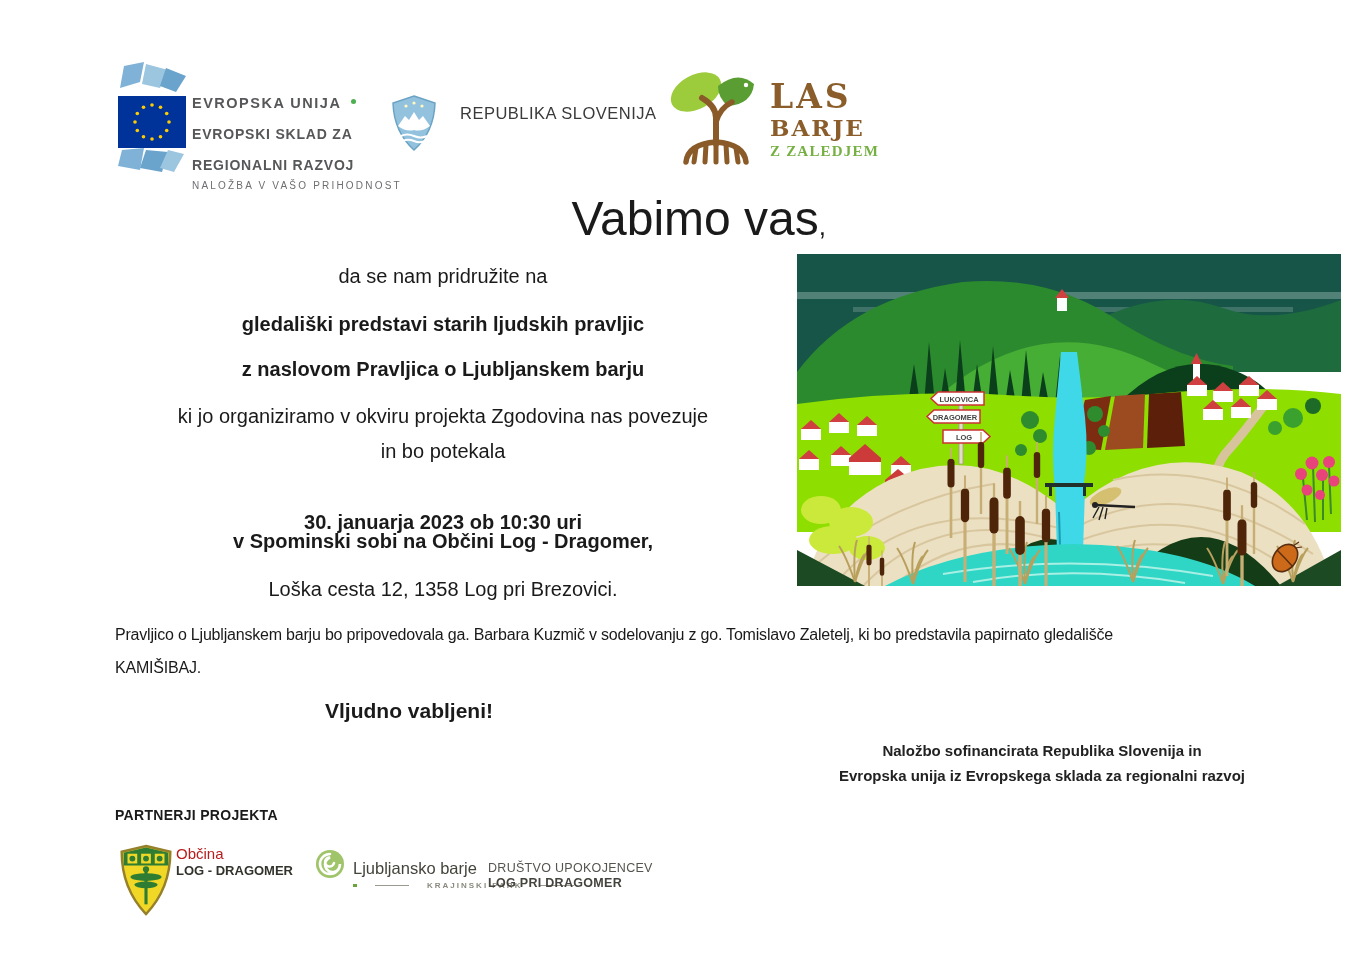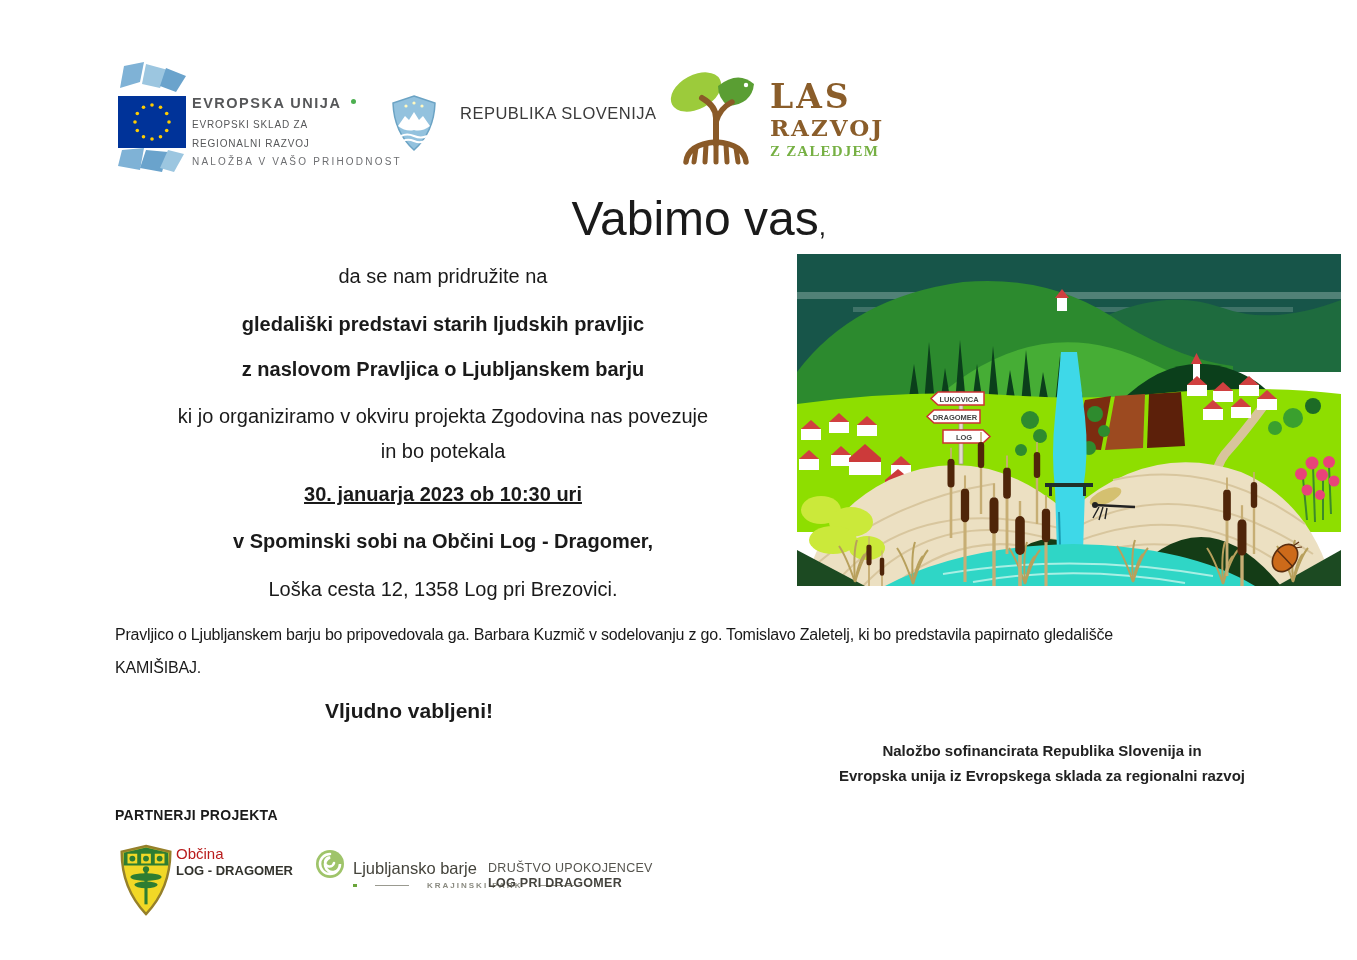--- a/index.html
+++ b/index.html
@@ -3,33 +3,33 @@
 <meta charset="utf-8">
 <style>
   html,body{margin:0;padding:0;background:#888;}
   .page{position:relative;width:1357px;height:960px;background:#fff;margin:0 auto;
         font-family:"Liberation Sans",sans-serif;color:#1a1a1a;overflow:hidden;}
   .abs{position:absolute;}
   
   .eu-text{position:absolute;left:192px;top:95px;}
   .eu-title{font-size:14.5px;font-weight:bold;letter-spacing:1.5px;color:#565759;white-space:nowrap;}
   .green-dot{display:inline-block;width:5px;height:5px;border-radius:50%;background:#4caf50;margin-left:10px;vertical-align:4px;}
-  .eu-sub{font-size:10px;font-weight:normal;letter-spacing:.8px;color:#565759;margin-top:8px;white-space:nowrap;}
+  .eu-sub{font-size:14px;font-weight:bold;letter-spacing:.8px;color:#565759;margin-top:15px;white-space:nowrap;}
   .eu-tag{font-size:10px;letter-spacing:2.2px;color:#6d6e71;margin-top:7px;white-space:nowrap;}
   .slo-name{position:absolute;left:460px;top:104px;font-size:16.5px;color:#3a3a3a;letter-spacing:.5px;white-space:nowrap;}
   .las-text{position:absolute;left:770px;top:80px;font-family:"DejaVu Serif",serif;color:#8a5d2a;}
   .las-l1{font-size:33px;font-weight:bold;letter-spacing:3px;line-height:34px;}
   .las-l2{font-size:23px;font-weight:bold;letter-spacing:2px;line-height:27px;}
   .las-l3{font-family:Liberation Serif, serif;font-size:15px;font-weight:bold;letter-spacing:1.2px;color:#76b043;margin-top:2px;}
   
   .title{position:absolute;left:60px;top:191px;width:766px;text-align:right;font-size:48px;font-weight:400;white-space:nowrap;}
   .title .comma{font-size:26px;}
   .bline{position:absolute;left:60px;width:766px;text-align:center;font-size:20px;white-space:nowrap;}
   .b{font-weight:bold;}
-  .u{text-decoration:underline;}
+  .u{margin-top:28px;}
   .para{position:absolute;left:115px;top:619px;font-size:16px;letter-spacing:-0.2px;line-height:32.5px;white-space:nowrap;}
   .closing{position:absolute;left:325px;top:699px;font-size:21px;font-weight:bold;white-space:nowrap;}
   .cofin{position:absolute;left:822px;top:738px;width:440px;text-align:center;font-size:15px;font-weight:bold;line-height:25px;color:#222;}
   
   .partners-h{position:absolute;left:115px;top:807px;font-size:14px;font-weight:bold;letter-spacing:.3px;}
   .obcina-text{position:absolute;left:176px;top:845px;}
   .obcina-l1{font-size:15px;color:#b91c1c;}
   .obcina-l2{font-size:13px;font-weight:bold;color:#33332d;margin-top:1px;}
   .park-text{position:absolute;left:353px;top:859px;}
   .park-name{font-size:16.5px;color:#45443c;}
@@ -99,21 +99,21 @@
     <g stroke="#8a5a28" stroke-width="5" stroke-linecap="round">
       <line x1="28" y1="84" x2="26" y2="98"></line>
         <line x1="38" y1="80.5" x2="37" y2="98"></line>
       <line x1="48" y1="80" x2="48" y2="98"></line>
         <line x1="58" y1="80.5" x2="59" y2="98"></line>
       <line x1="68" y1="84" x2="70" y2="98"></line>
     </g>
   </svg>
   <div class="las-text">
     <div class="las-l1">LAS</div>
-    <div class="las-l2">RAZVOJ</div>
+    <div class="las-l2">BARJE</div>
     <div class="las-l3">Z ZALEDJEM</div>
   </div>
 
   <h1 class="title" style="margin:0"><span>Vabimo vas</span><span class="comma">,</span></h1>
 
   <div class="bline" style="top:265px">da se nam pridružite na</div>
   <div class="bline b" style="top:313px">gledališki predstavi starih ljudskih pravljic</div>
   <div class="bline b" style="top:358px">z naslovom Pravljica o Ljubljanskem barju</div>
   <div class="bline" style="top:405px">ki jo organiziramo v okviru projekta Zgodovina nas povezuje</div>
   <div class="bline" style="top:440px">in bo potekala</div>

